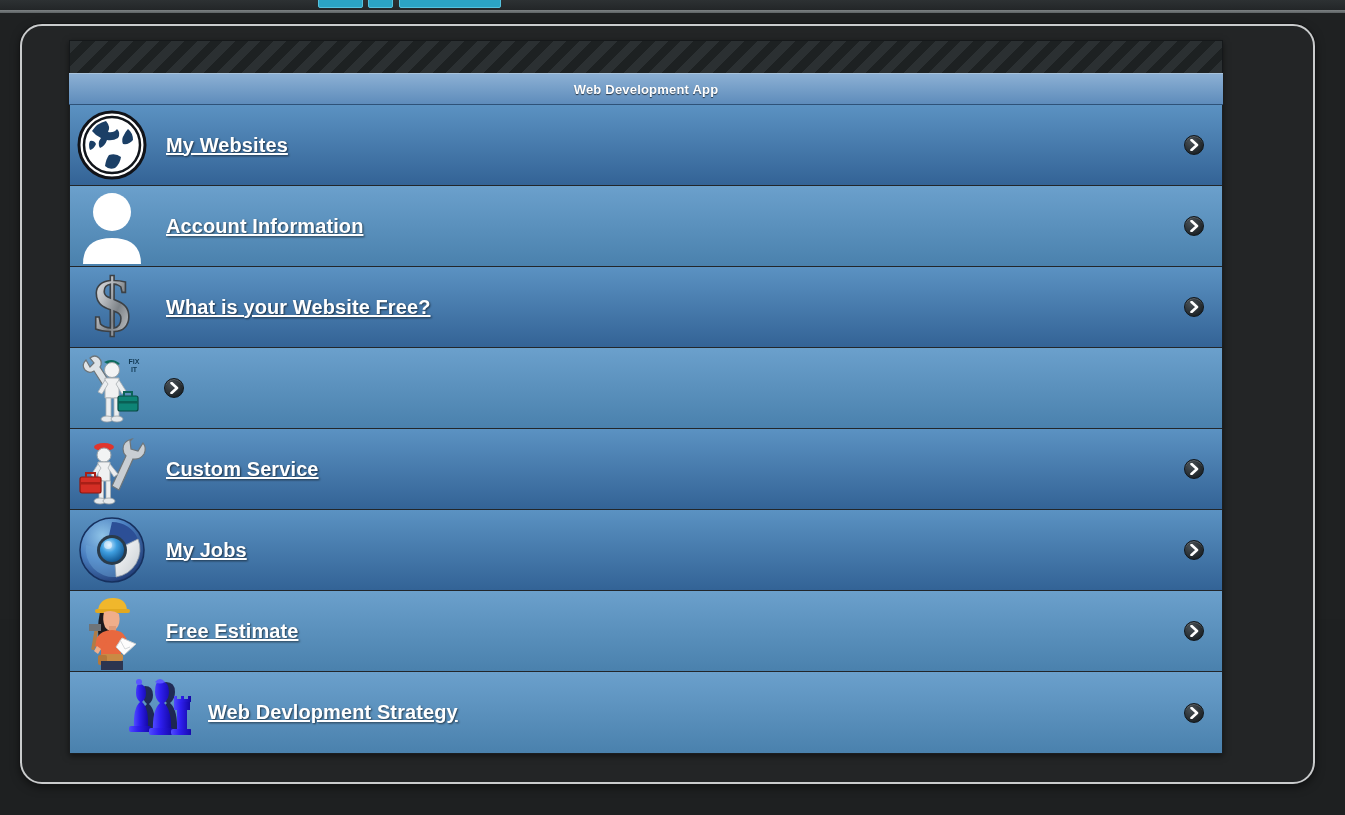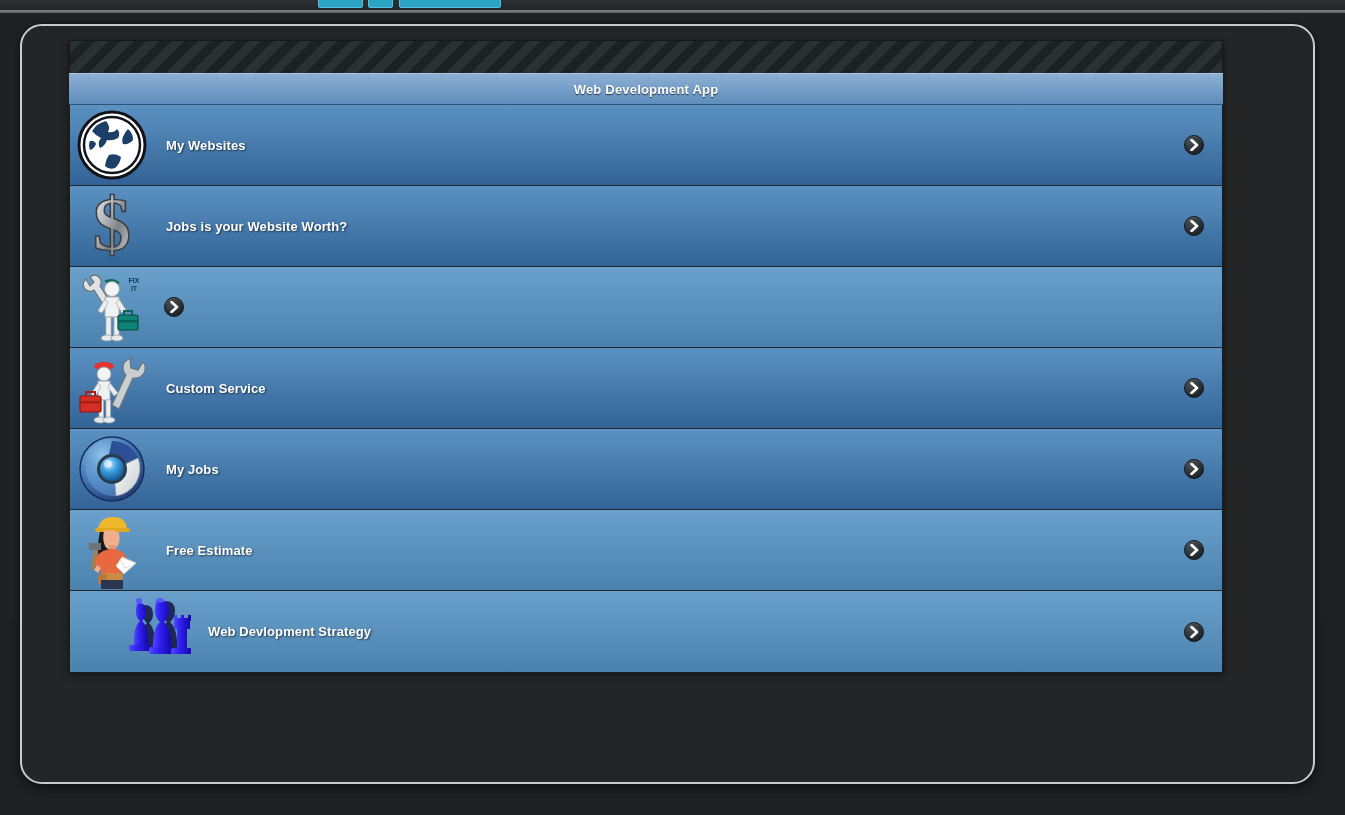--- a/index.html
+++ b/index.html
@@ -119,25 +119,26 @@
     height: 81px;
     display: flex;
     align-items: center;
     justify-content: center;
   }
   .row-icon svg { display: block; }
 
   .row-label {
     flex: 1 1 auto;
     color: #ffffff;
-    font-size: 13px;
+    font-size: 20px;
     font-weight: bold;
     padding-left: 12px;
     text-shadow: 1px 1px 2px rgba(0,0,0,.6);
     letter-spacing: .1px;
+    text-decoration: underline;
   }
 
   .chevron-btn {
     flex: 0 0 48px;
     display: flex;
     align-items: center;
     justify-content: center;
     padding-right: 8px;
   }
   .chevron-circle {
@@ -190,36 +191,52 @@
           <div class="row-label">My Websites</div>
           <div class="chevron-btn">
             <span class="chevron-circle">
               <svg width="10" height="12" viewBox="0 0 10 12">
                   <path d="M2.5 1 L8 6 L2.5 11" fill="none" stroke="#ffffff" stroke-width="2.6" stroke-linecap="round" stroke-linejoin="round"></path>
                 </svg>
             </span>
           </div>
         </div>
 
+        <div class="row light">
+          <div class="row-icon">
+            <svg width="72" height="76" viewBox="0 0 72 76">
+              <circle cx="36" cy="24" r="19" fill="#ffffff"></circle>
+              <path d="M7 76 q0 -26 29 -26 q29 0 29 26 z" fill="#ffffff"></path>
+            </svg>
+          </div>
+          <div class="row-label">Account Information</div>
+          <div class="chevron-btn">
+            <span class="chevron-circle">
+              <svg width="10" height="12" viewBox="0 0 10 12">
+                  <path d="M2.5 1 L8 6 L2.5 11" fill="none" stroke="#ffffff" stroke-width="2.6" stroke-linecap="round" stroke-linejoin="round"></path>
+                </svg>
+            </span>
+          </div>
+        </div>
 
         <div class="row dark">
           <div class="row-icon">
             <svg width="66" height="78" viewBox="0 0 66 78">
               <defs>
                 <linearGradient id="chrome" x1="0" y1="0" x2="1" y2="1">
                   <stop offset="0%" stop-color="#f4f5f6"></stop>
                   <stop offset="35%" stop-color="#b9bcc0"></stop>
                   <stop offset="60%" stop-color="#7e8388"></stop>
                   <stop offset="100%" stop-color="#d8dbdd"></stop>
                 </linearGradient>
               </defs>
               <text x="33" y="63" text-anchor="middle" font-family="'Liberation Serif', serif" font-size="76" font-weight="bold" fill="url(#chrome)" stroke="#3c4146" stroke-width="1.6">$</text>
             </svg>
           </div>
-          <div class="row-label">Jobs is your Website Worth?</div>
+          <div class="row-label">What is your Website Free?</div>
           <div class="chevron-btn">
             <span class="chevron-circle">
               <svg width="10" height="12" viewBox="0 0 10 12">
                   <path d="M2.5 1 L8 6 L2.5 11" fill="none" stroke="#ffffff" stroke-width="2.6" stroke-linecap="round" stroke-linejoin="round"></path>
                 </svg>
             </span>
           </div>
         </div>
 
         <div class="row light">

